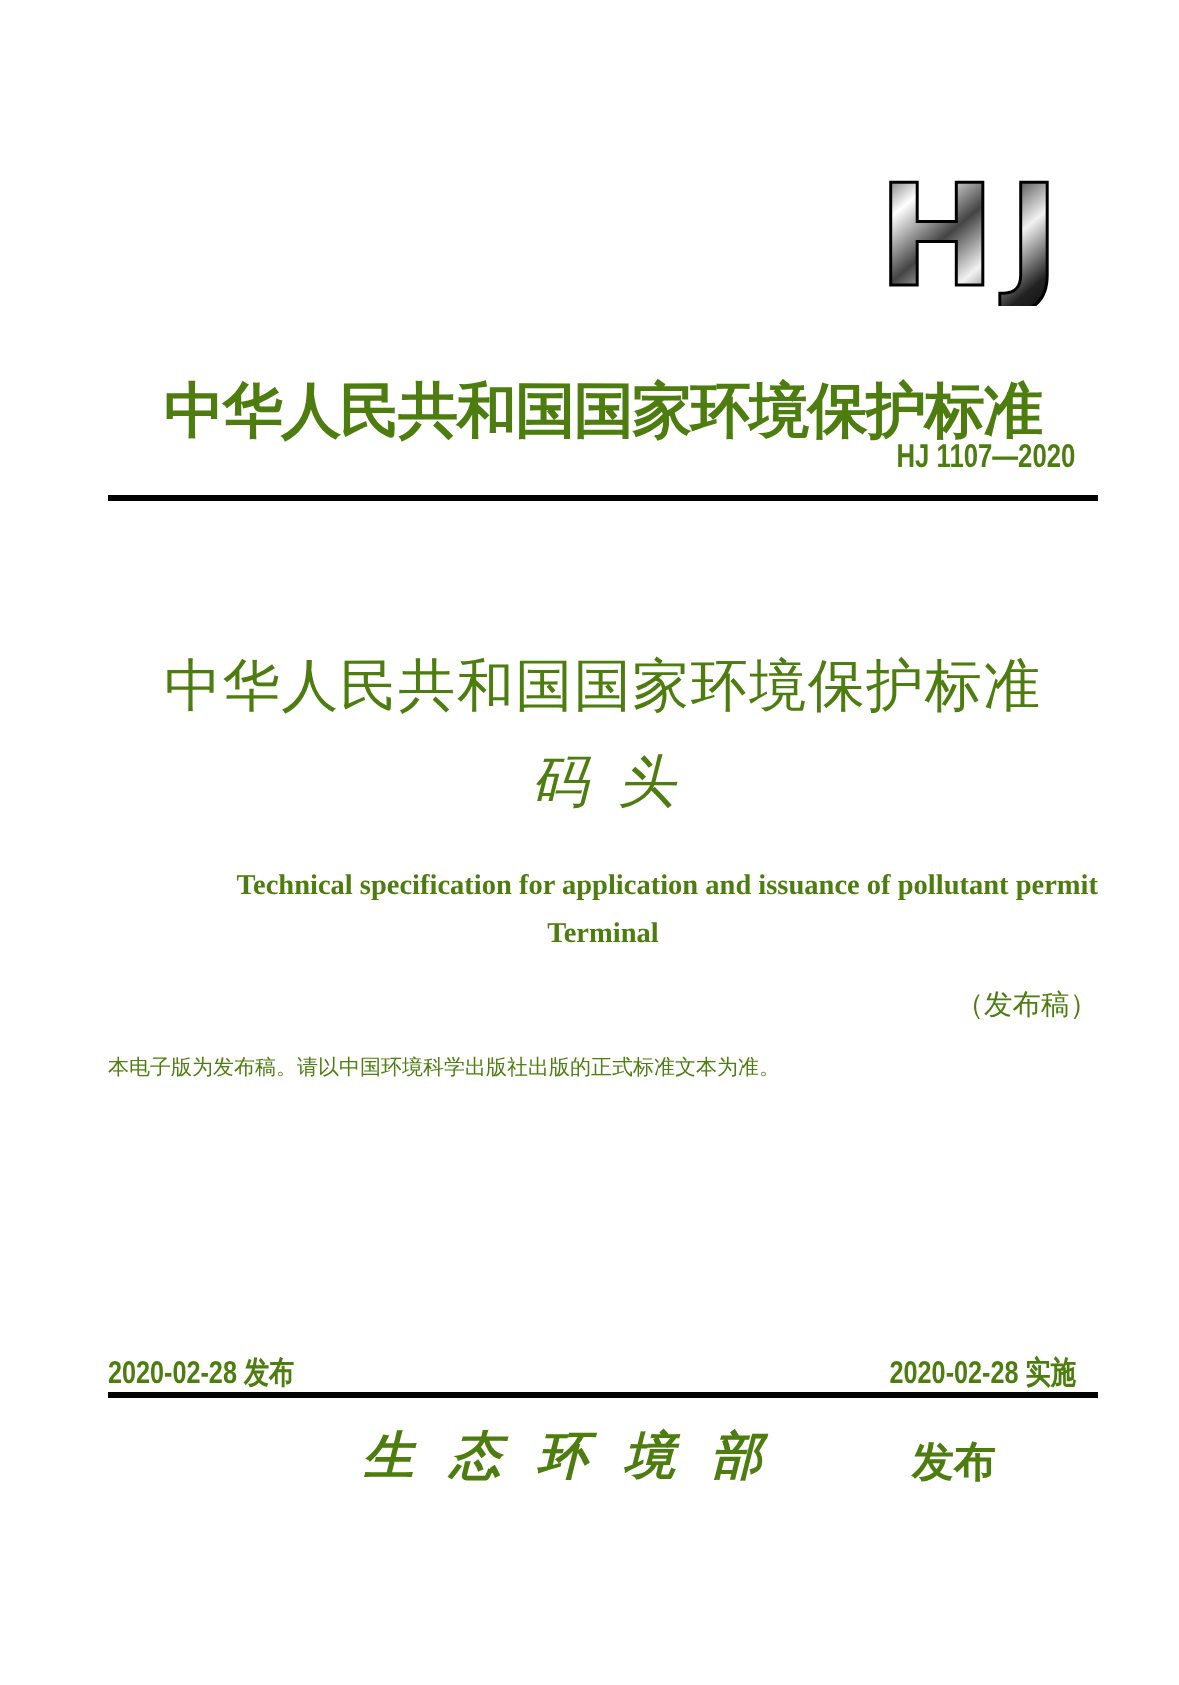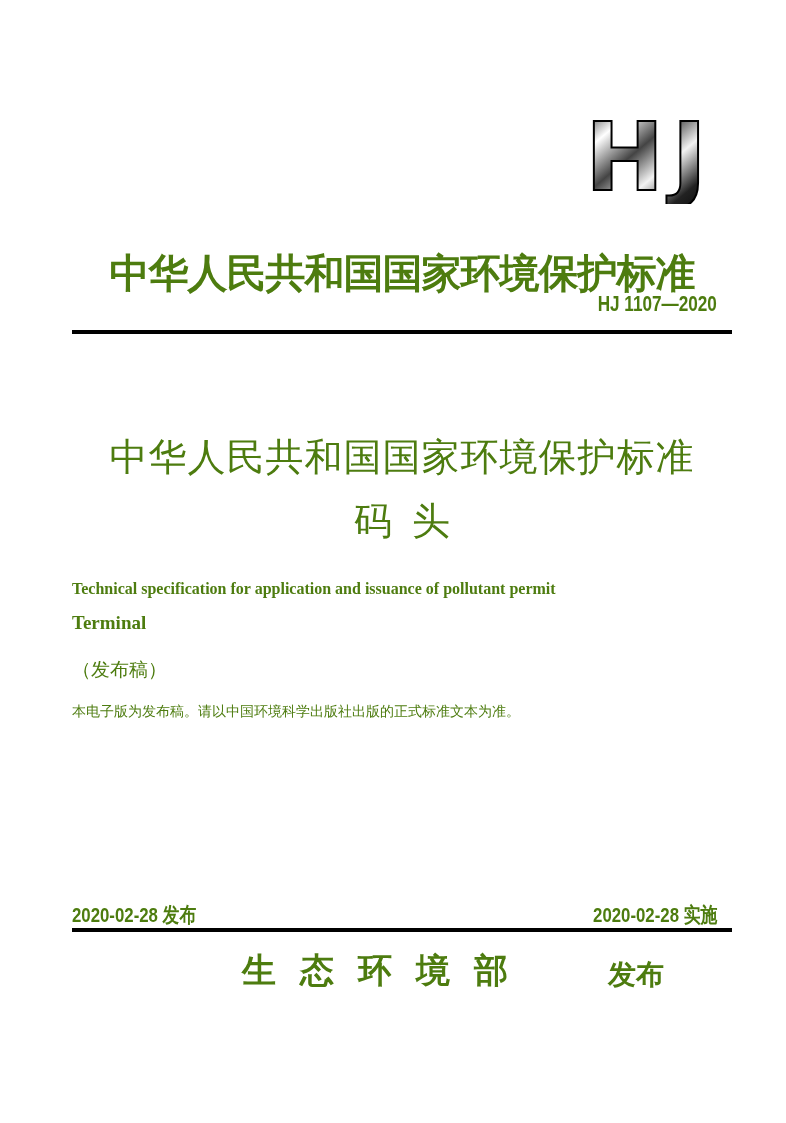--- a/index.html
+++ b/index.html
@@ -79,49 +79,51 @@
     position: absolute;
     top: 496px;
     left: 0;
     width: 100%;
     text-align: center;
     font-family: "Liberation Serif", serif;
     font-size: 38px;
     letter-spacing: 20px;
     text-indent: 20px;
     white-space: nowrap;
+    font-style: italic;
   }
 
   .title-en-1 {
     position: absolute;
     top: 580px;
     left: 0;
     width: 100%;
-    text-align: left;
-    font-family: "Liberation Serif", serif;
-    font-weight: bold;
-    font-size: 16px;
+    text-align: right;
+    font-family: "Liberation Serif", serif;
+    font-weight: bold;
+    font-size: 19px;
     white-space: nowrap;
   }
   .title-en-2 {
     position: absolute;
     top: 612px;
     left: 0;
     width: 100%;
+    text-align: center;
     font-family: "Liberation Serif", serif;
     font-weight: bold;
     font-size: 19px;
   }
 
   .draft-label {
     position: absolute;
     top: 657px;
     left: 0;
     width: 100%;
-    text-align: left;
+    text-align: right;
     font-family: "Liberation Serif", serif;
     font-size: 19px;
   }
 
   .notice {
     position: absolute;
     top: 703px;
     left: 0;
     width: 100%;
     font-family: "Liberation Serif", serif;
@@ -163,20 +165,21 @@
 
   .publisher {
     position: absolute;
     top: 948px;
     left: 170px;
     font-family: "Liberation Sans", "DejaVu Sans", sans-serif;
     font-weight: bold;
     font-size: 34px;
     letter-spacing: 24px;
     white-space: nowrap;
+    font-style: italic;
   }
   .publish-label {
     position: absolute;
     top: 956px;
     left: 536px;
     font-family: "Liberation Sans", "DejaVu Sans", sans-serif;
     font-weight: bold;
     font-size: 28px;
     white-space: nowrap;
   }

